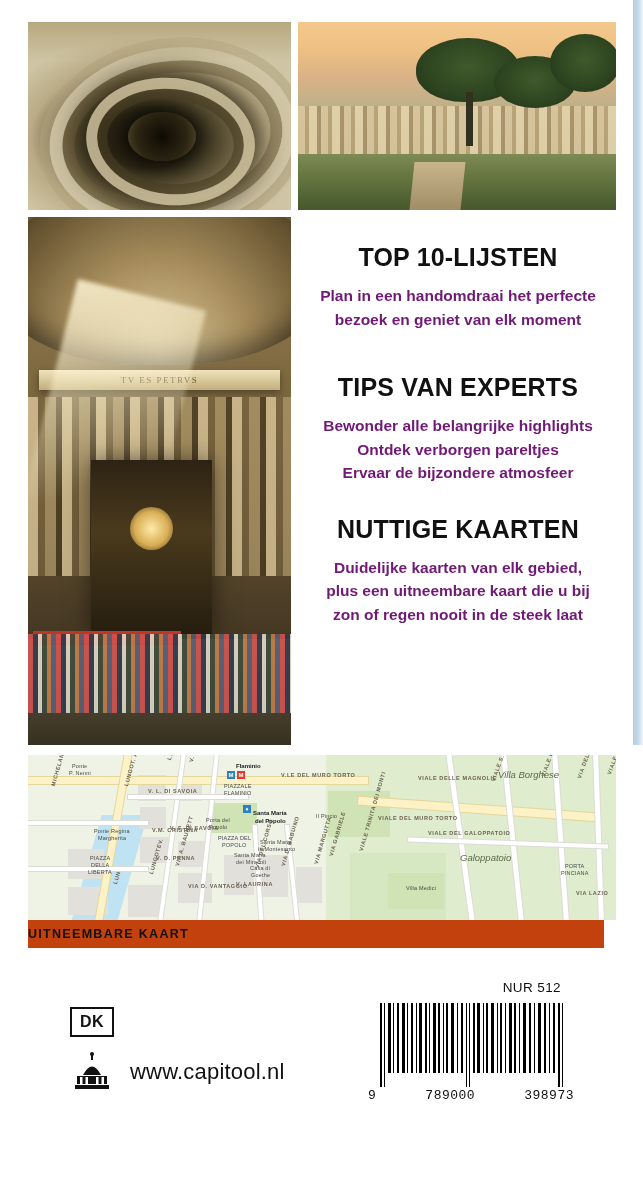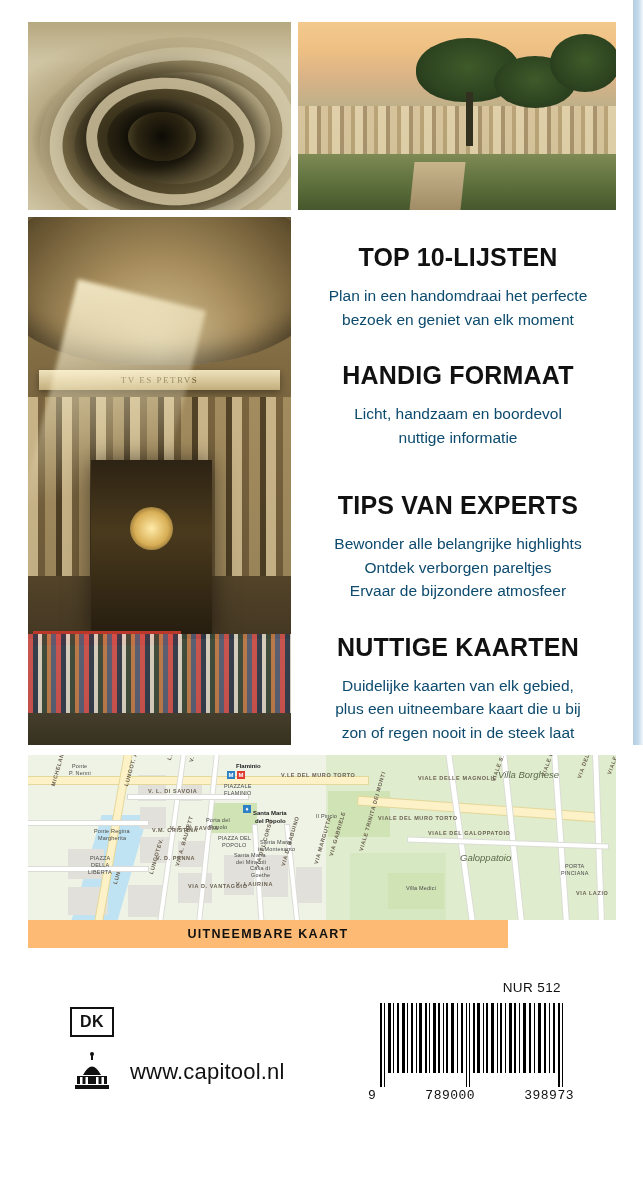--- a/index.html
+++ b/index.html
@@ -182,22 +182,22 @@
   .feature h2 {
     font-size: 25px;
     font-weight: bold;
     letter-spacing: .2px;
     margin-bottom: 12px;
     color: #111;
   }
   .feature p {
     font-size: 15.5px;
     line-height: 1.52;
-    color: #0c4a6e;
-    font-weight: 400;
+    color: #701a75;
+    font-weight: 700;
   }
   .f-top { margin-top: 15px; }
   .f-handig { margin-top: 30px; }
   .f-tips { margin-top: 42px; }
   .f-kaarten { margin-top: 30px; }
 
   
   .map {
     position: absolute;
     left: 28px; top: 755px;
@@ -274,25 +274,25 @@
     font-weight: bold;
     text-align: center;
     line-height: 8px;
   }
   .metro-sq.blue { background: #2b7fc4; }
 
   
   .yellow-bar {
     position: absolute;
     left: 28px; top: 920px;
-    width: 480px; height: 28px;
-    background: #fdba74;
+    width: 576px; height: 28px;
+    background: #c2410c;
     display: flex;
     align-items: center;
-    justify-content: center;
+    justify-content: flex-start;
   }
   .yellow-bar span {
     font-size: 12.5px;
     font-weight: bold;
     letter-spacing: 1.3px;
     color: #111;
   }
 
   
   .footer { position: absolute; left: 0; top: 980px; width: 643px; height: 180px; }
@@ -392,25 +392,20 @@
   <div class="edge"></div>
 
   <div class="text-col">
 
     <div class="feature f-top">
       <h2>TOP 10-LIJSTEN</h2>
       <p>Plan in een handomdraai het perfecte</p>
       <p>bezoek en geniet van elk moment</p>
     </div>
 
-    <div class="feature f-handig">
-      <h2>HANDIG FORMAAT</h2>
-      <p>Licht, handzaam en boordevol</p>
-      <p>nuttige informatie</p>
-    </div>
 
     <div class="feature f-tips">
       <h2>TIPS VAN EXPERTS</h2>
       <p>Bewonder alle belangrijke highlights</p>
       <p>Ontdek verborgen pareltjes</p>
       <p>Ervaar de bijzondere atmosfeer</p>
     </div>
 
     <div class="feature f-kaarten">
       <h2>NUTTIGE KAARTEN</h2>

